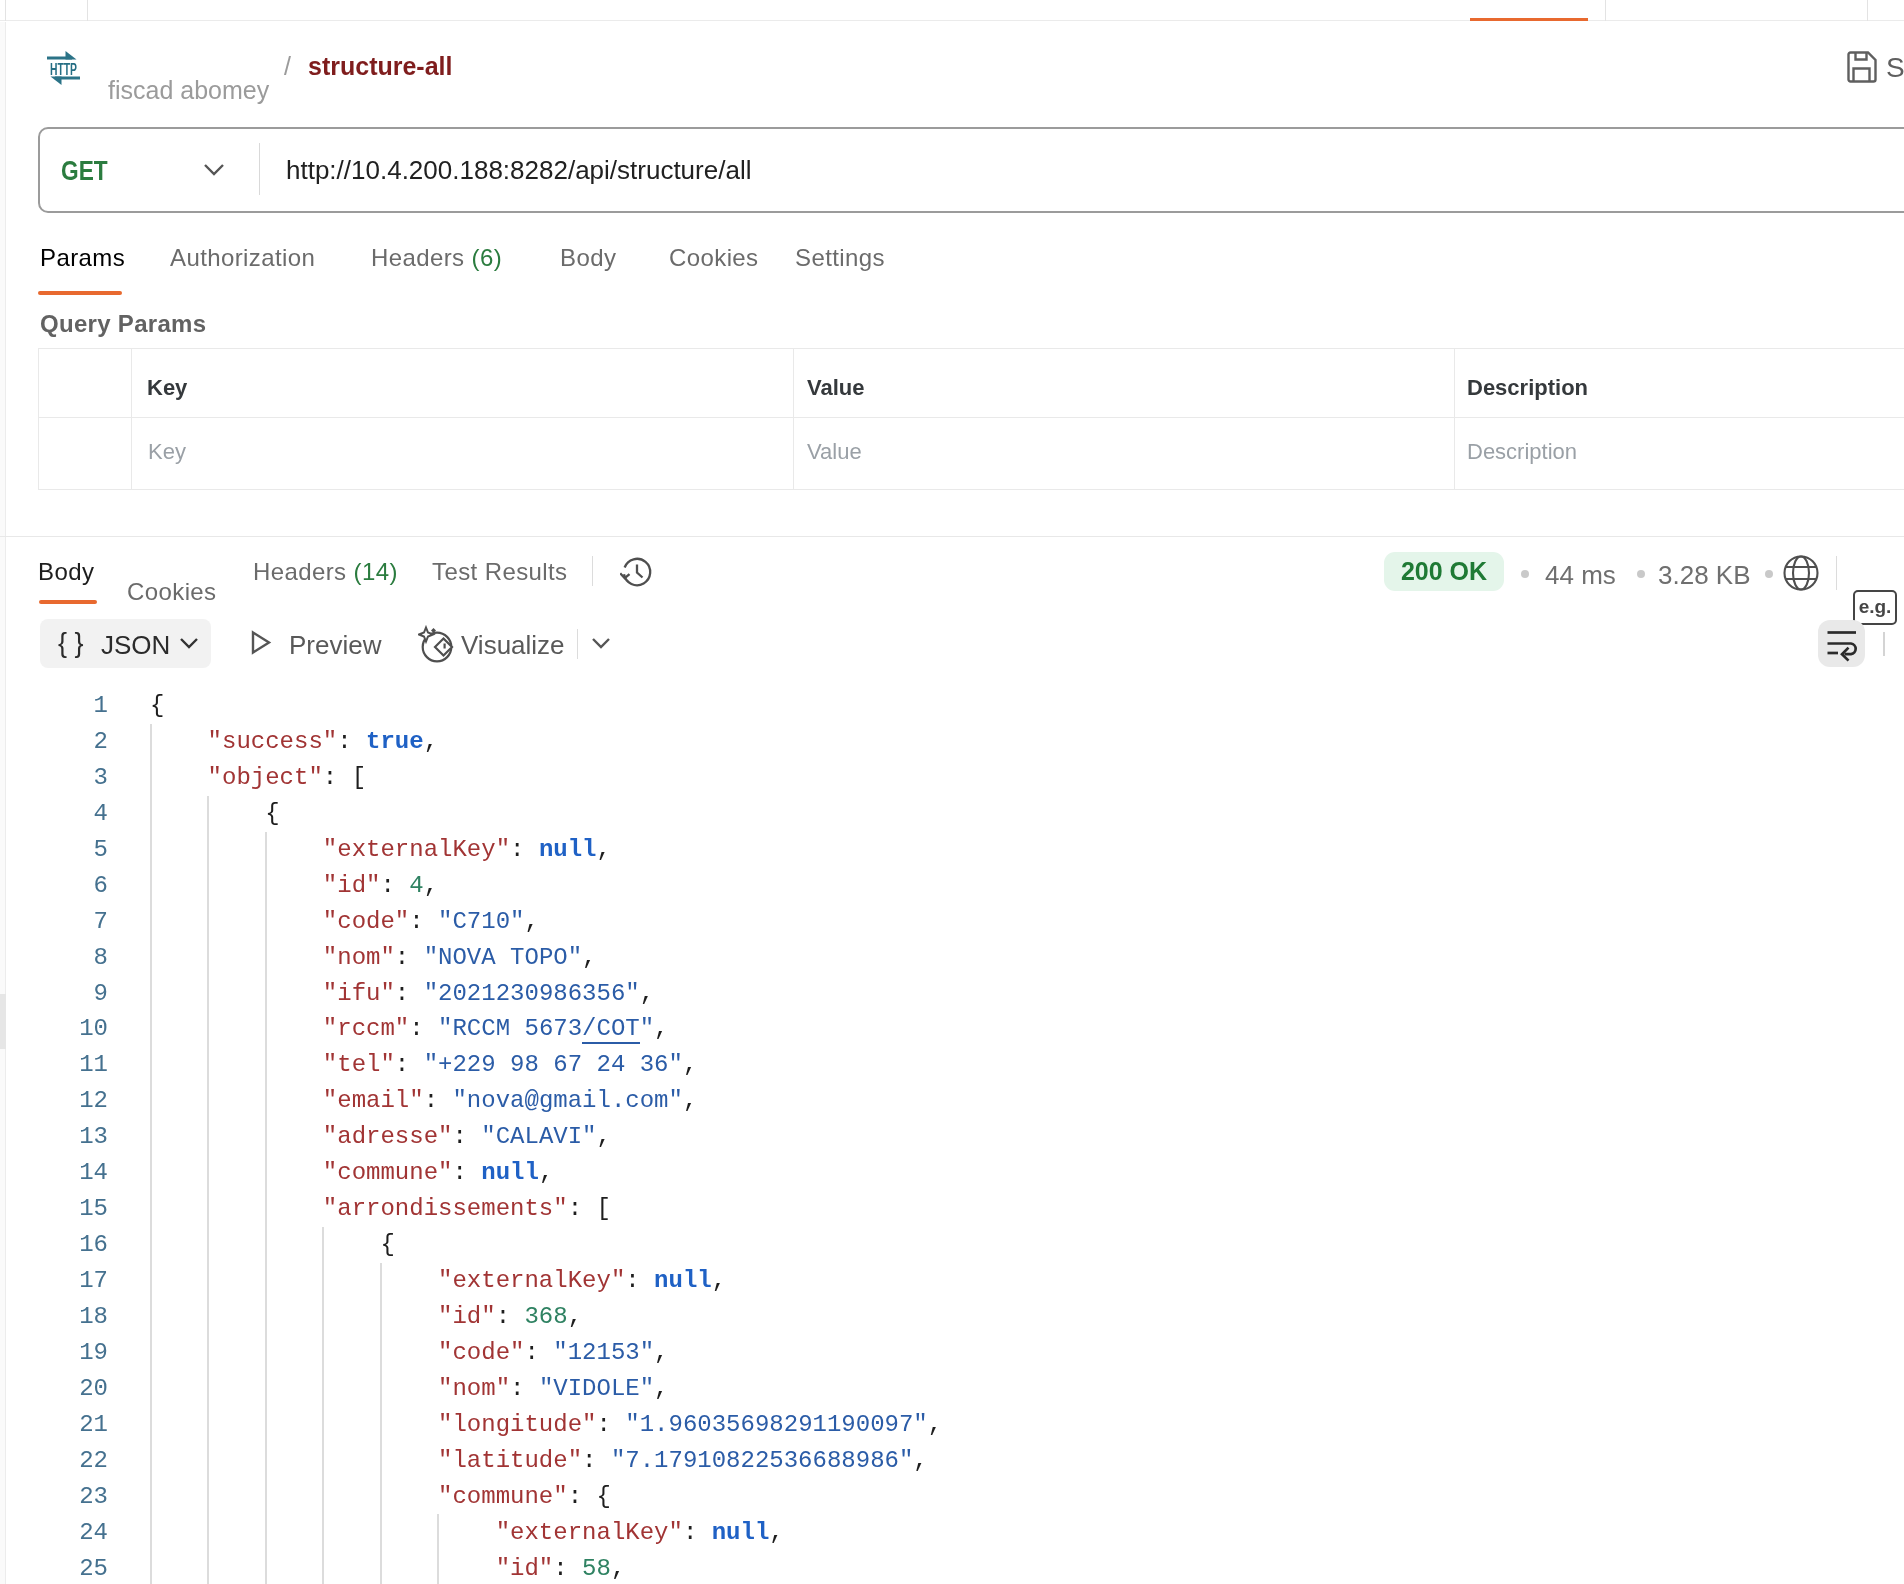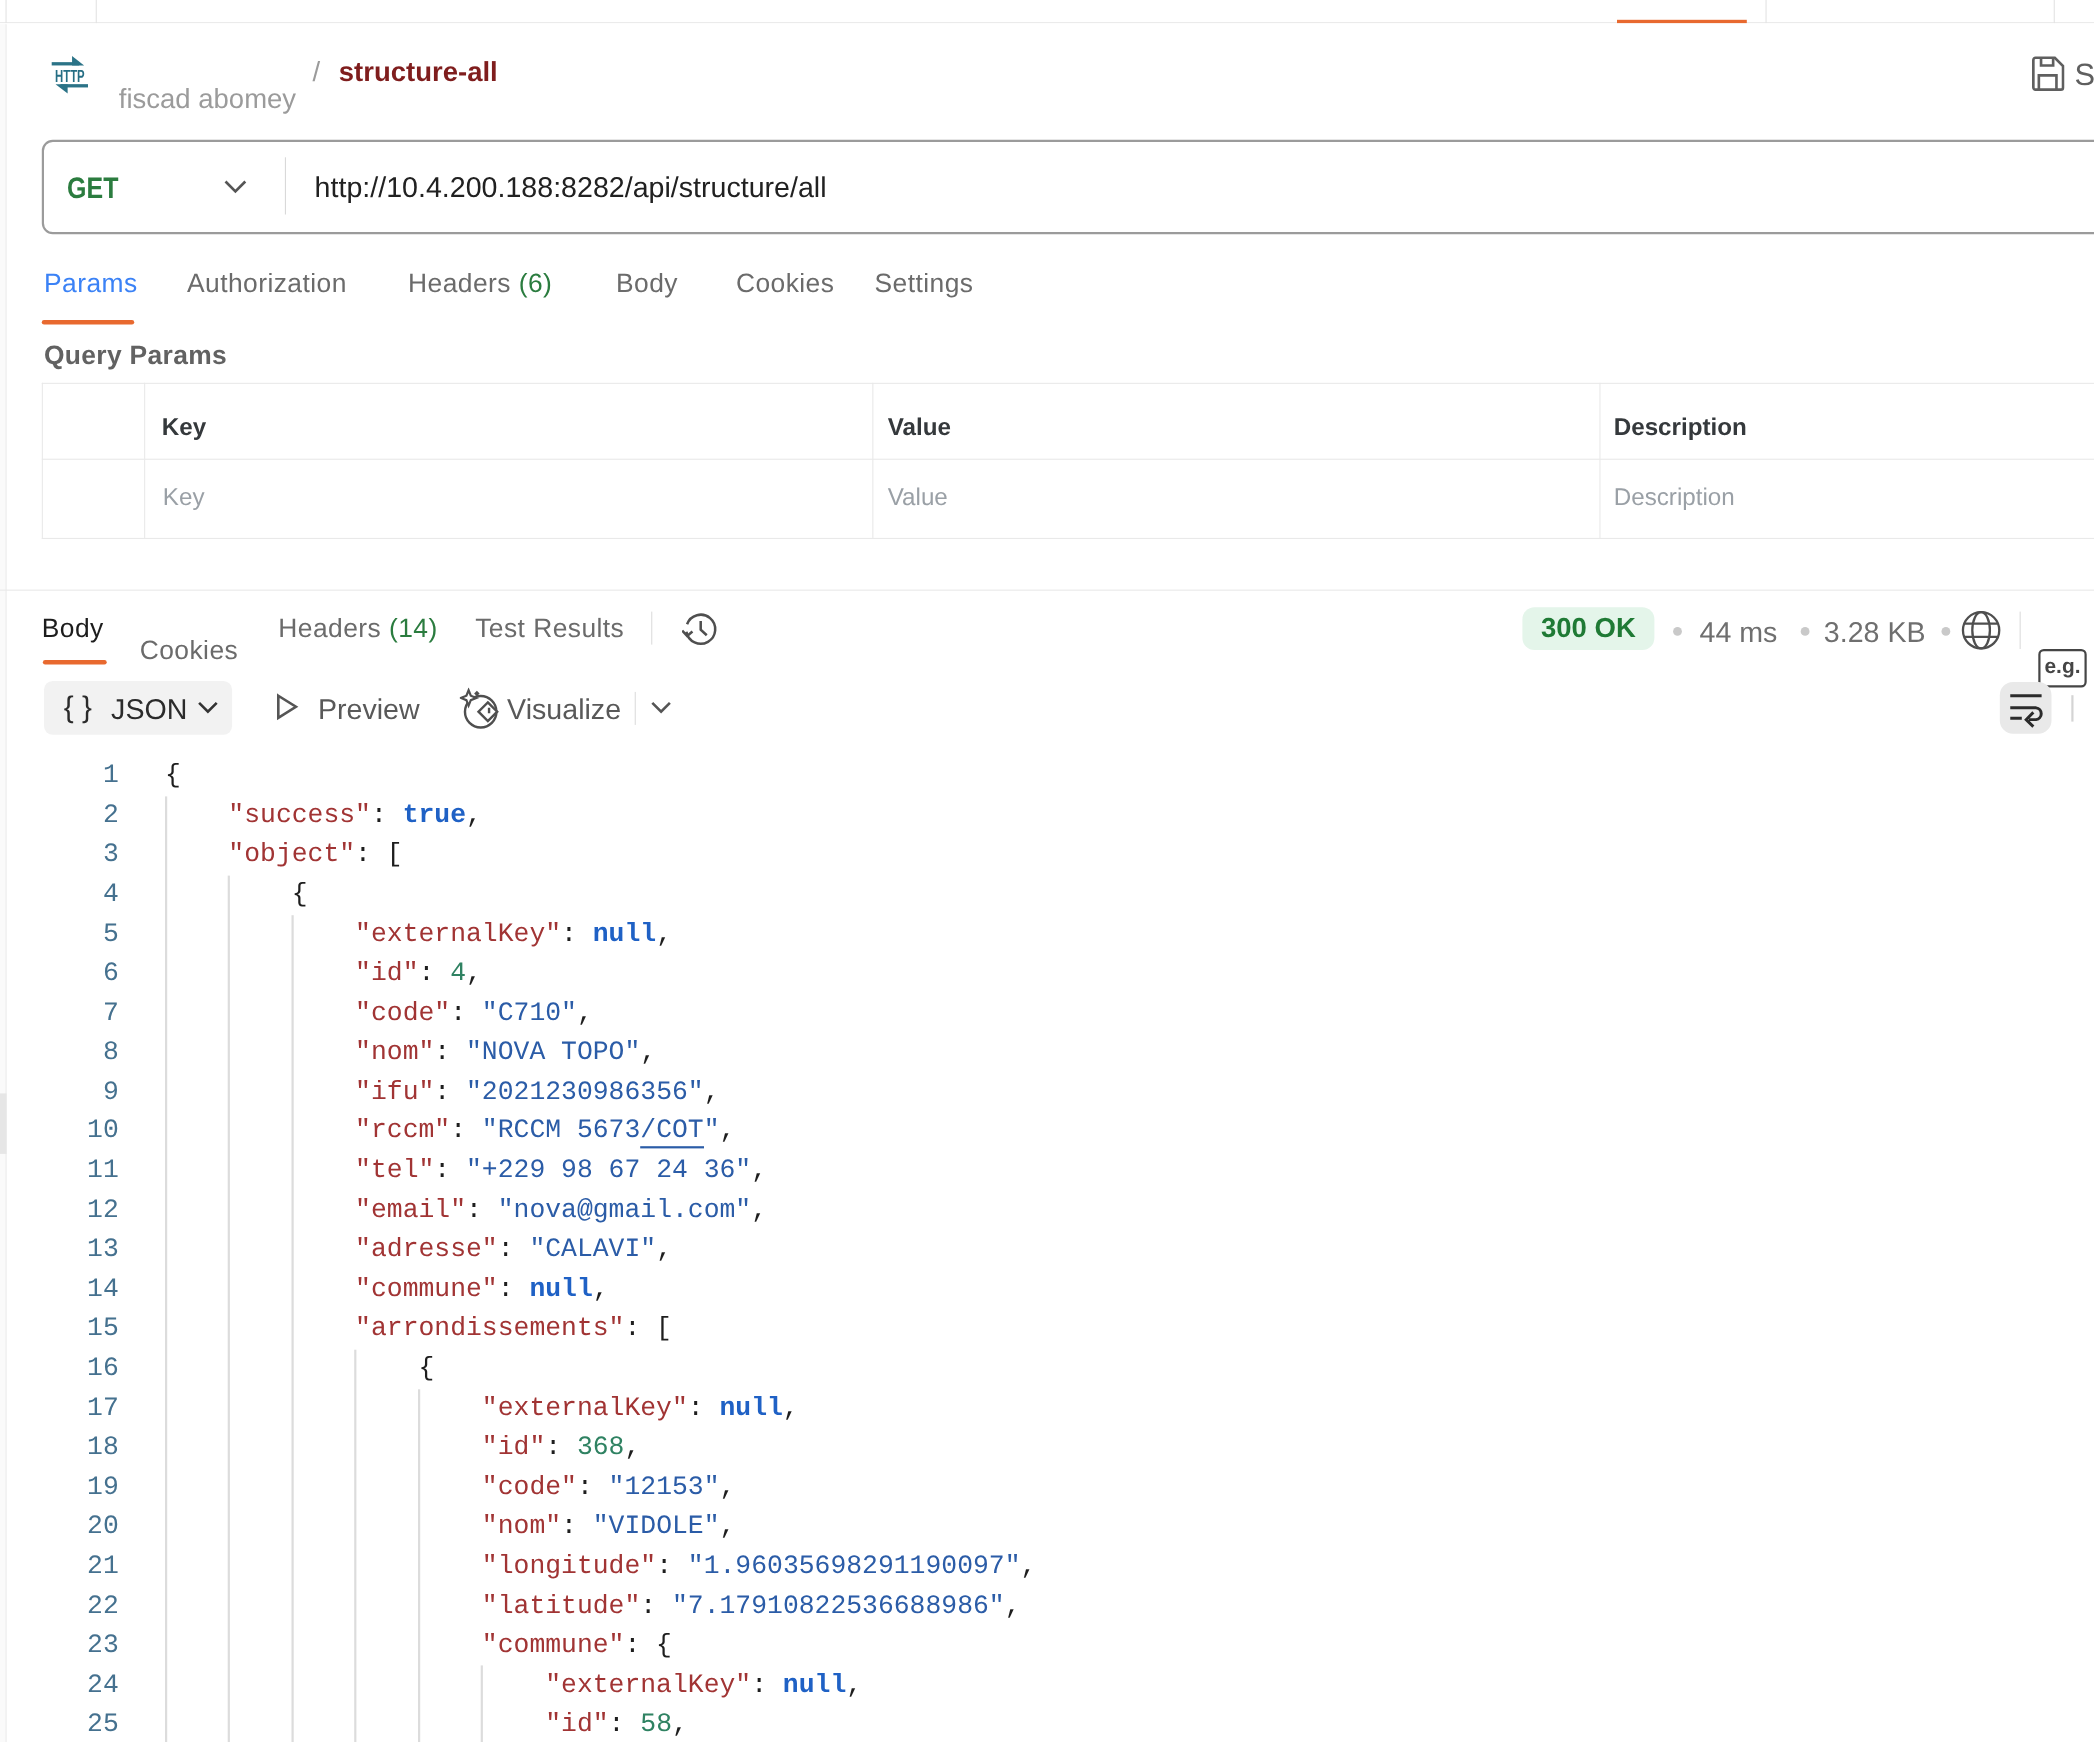--- a/index.html
+++ b/index.html
@@ -25,21 +25,21 @@
 
   
   #urlbar { position:absolute; left:38px; top:127px; width:1890px; height:86px;
     border:2px solid #9b9b9b; border-radius:10px; background:#fff; }
   #get { position:absolute; left:61px; top:156px; font-size:27px; font-weight:bold; color:#2b7c3f; transform:scaleX(0.84); transform-origin:left center; }
   #urldiv { position:absolute; left:259px; top:143px; width:1px; height:52px; background:#d9d9d9; }
   #urltext { position:absolute; left:286px; top:155px; font-size:26px; color:#212121; }
 
   
   .rtab { position:absolute; top:244px; font-size:24px; letter-spacing:0.4px; color:#6b6b6b; }
-  .rtab.active { color:#3b82f6; }
+  .rtab.active { color:#000000; }
   .green { color:#2b7c3f; }
   #params-underline { position:absolute; left:38px; top:291px; width:84px; height:4px; background:#e8692f; border-radius:2px; }
   #qp { position:absolute; left:40px; top:310px; font-size:24px; font-weight:bold; letter-spacing:0.3px; color:#626262; }
 
   
   #tbl { position:absolute; left:38px; top:348px; width:1880px; height:142px;
     border:1px solid #e9e9e9; border-right:none; }
   .tline { position:absolute; background:#e9e9e9; }
   .th { position:absolute; font-size:22px; font-weight:bold; color:#35393c; }
   .ph { position:absolute; font-size:22px; color:#9aa0a6; }
@@ -149,21 +149,21 @@
 <div class="stab" style="left:253px;">Headers <span class="green">(14)</span></div>
 <div class="stab" style="left:432px;">Test Results</div>
 <div id="body-underline"></div>
 <div id="stabdiv"></div>
 <svg class="abs" style="left:620px; top:556px;" width="34" height="34" viewBox="0 0 34 34" fill="none" stroke="#4f4f4f" stroke-width="2.3">
   <path d="M4.6 11.5 A13.2 13.2 0 1 1 4.0 18.3"></path>
   <path d="M0.2 17.2 L4.7 22.2 L9.5 18.1"></path>
   <path d="M17 8.5 V16.5 L22.5 21.5"></path>
 </svg>
 
-<div id="okpill">300 OK</div>
+<div id="okpill">200 OK</div>
 <div class="dot" style="left:1521px;"></div>
 <div class="meta" style="left:1545px;">44 ms</div>
 <div class="dot" style="left:1637px;"></div>
 <div class="meta" style="left:1658px;">3.28 KB</div>
 <div class="dot" style="left:1765px;"></div>
 <svg class="abs" style="left:1781px; top:553px;" width="40" height="40" viewBox="0 0 40 40" fill="none" stroke="#4f4f4f" stroke-width="2.1">
   <circle cx="20" cy="20" r="16.5"></circle>
   <ellipse cx="20" cy="20" rx="8" ry="16.5"></ellipse>
   <path d="M5 14 H35 M5 26 H35"></path>
 </svg>

